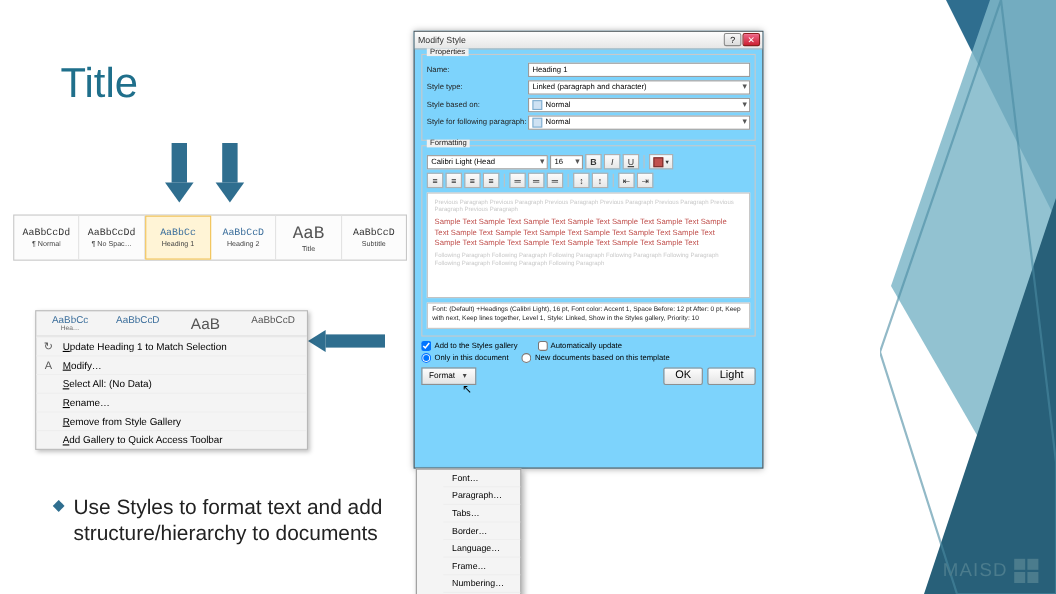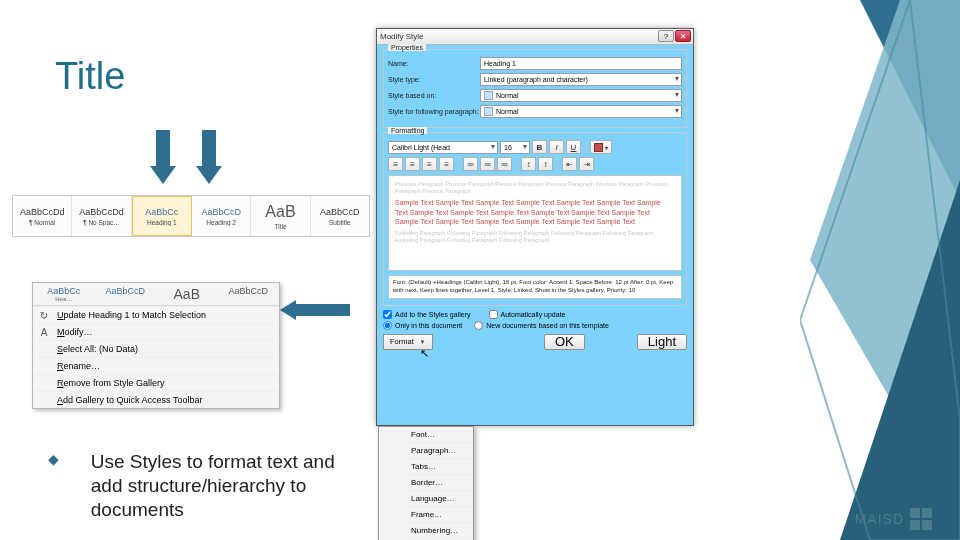--- a/index.html
+++ b/index.html
@@ -21,21 +21,21 @@
 
   
   .harrow { position: absolute; left: 280px; top: 300px; width: 70px; height: 20px; display: flex; align-items: center; }
   .harrow .head { width: 0; height: 0; border-top: 10px solid transparent; border-bottom: 10px solid transparent; border-right: 16px solid #2f6e8f; }
   .harrow .shaft { height: 12px; width: 54px; background: #2f6e8f; }
 
   
   .gallery { position: absolute; left: 12px; top: 195px; width: 358px; height: 42px; border: 1px solid #c8c8c8; display: flex; background: #fcfcfc; font-size: 7px; }
   .gallery .tile { flex: 1; border-right: 1px solid #e3e3e3; display: flex; flex-direction: column; align-items: center; justify-content: center; padding: 2px 1px; }
   .gallery .tile:last-child { border-right: none; }
-  .gallery .preview { font-family: Liberation Sans, sans-serif; font-size: 9px; color: #333; white-space: nowrap; text-align: right; }
+  .gallery .preview { font-family: Liberation Mono, monospace; font-size: 9px; color: #333; white-space: nowrap; text-align: right; }
   .gallery .preview.big { font-size: 16px; color: #555; }
   .gallery .preview.blue { color: #3b6e9b; }
   .gallery .lbl { font-size: 6.5px; color: #444; margin-top: 2px; white-space: nowrap; overflow: hidden; }
   .gallery .tile.hover { background: #fff4d6; border: 1px solid #f1c154; }
 
   
   .ctx { position: absolute; left: 32px; top: 282px; width: 248px; background: #f4f4f4; border: 1px solid #b8b8b8; box-shadow: 2px 2px 4px rgba(0,0,0,.25); font-size: 9px; }
   .ctx .peek { display: flex; border-bottom: 1px solid #d8d8d8; }
   .ctx .peek .mini { flex: 1; text-align: center; padding: 3px 2px; font-size: 8px; }
   .ctx .peek .mini .pv { font-size: 9px; color: #555; }
@@ -84,36 +84,36 @@
 
   .descbox { border: 1px solid #c3c3c3; background: #fff; padding: 3px 4px; font-size: 6px; line-height: 1.3; color: #222; margin-top: 4px; }
 
   .chkrow { display: flex; gap: 18px; margin: 4px 0 2px; align-items: center; }
   .chkrow label, .radrow label { display: flex; align-items: center; gap: 3px; font-size: 7px; }
   .chkrow input, .radrow input { width: 9px; height: 9px; }
   .radrow { display: flex; gap: 12px; margin: 2px 0 4px; align-items: center; }
 
   .dlgfoot { display: flex; align-items: center; gap: 4px; margin-top: 4px; }
   .dlgfoot .spacer { flex: 1; }
-  .btn { height: 16px; padding: 0 10px; border: 1px solid #8f8f8f; border-radius: 2px; background: linear-gradient(#fdfdfd,#e4e4e4); font-size: 13px; display: flex; align-items: center; margin-left: 48px; }
+  .btn { height: 16px; padding: 0 10px; border: 1px solid #8f8f8f; border-radius: 2px; background: linear-gradient(#fdfdfd,#e4e4e4); font-size: 10px; display: flex; align-items: center; }
   .fmtbtn { height: 16px; padding: 0 8px 0 6px; border: 1px solid #8f8f8f; background: linear-gradient(#fdfdfd,#e4e4e4); display: flex; align-items: center; gap: 4px; font-size: 7.5px; position: relative; text-align: right; }
   .fmtbtn::after { content: "▾"; font-size: 7px; color: #444; margin-left: 3px; }
   .cursor { position: absolute; left: 36px; top: 12px; font-size: 11px; color: #000; pointer-events: none; }
 
   
   .fmtmenu { position: absolute; left: 378px; top: 426px; width: 96px; background: #f4f4f4; border: 1px solid #9a9a9a; box-shadow: 2px 2px 5px rgba(0,0,0,.3); font-size: 8px; }
   .fmtmenu .mi { padding: 3px 8px; border-top: 1px solid #eee; margin-left: 24px; }
   .fmtmenu .mi:first-child { border-top: none; }
 
   
   .bullet { position: absolute; left: 48px; top: 450px; width: 320px; display: flex; align-items: flex-start; gap: 8px; }
   .bullet .mark { color: #2f6e8f; font-size: 14px; line-height: 1.3; }
-  .bullet .txt { font-size: 19px; color: #222; line-height: 1.25; margin-left: 24px; }
-
-  .logo { position: absolute; right: 28px; bottom: 10px; display: flex; align-items: center; gap: 6px; color: #4b7c8d; font-size: 14px; letter-spacing: 1px; }
+  .bullet .txt { font-size: 19px; color: #222; line-height: 1.25; }
+
+  .logo { position: absolute; right: 16px; bottom: 10px; display: flex; align-items: center; gap: 6px; color: #4b7c8d; font-size: 17px; letter-spacing: 1px; }
   .logo .grid { width: 22px; height: 22px; display: grid; grid-template: 1fr 1fr / 1fr 1fr; gap: 2px; transform: rotate(0deg); }
   .logo .grid span { background: #4b7c8d; }
 </style>
 </head>
 <body>
 
 <div class="slide">
 
   <div class="deco">
     <svg width="160" height="540">

